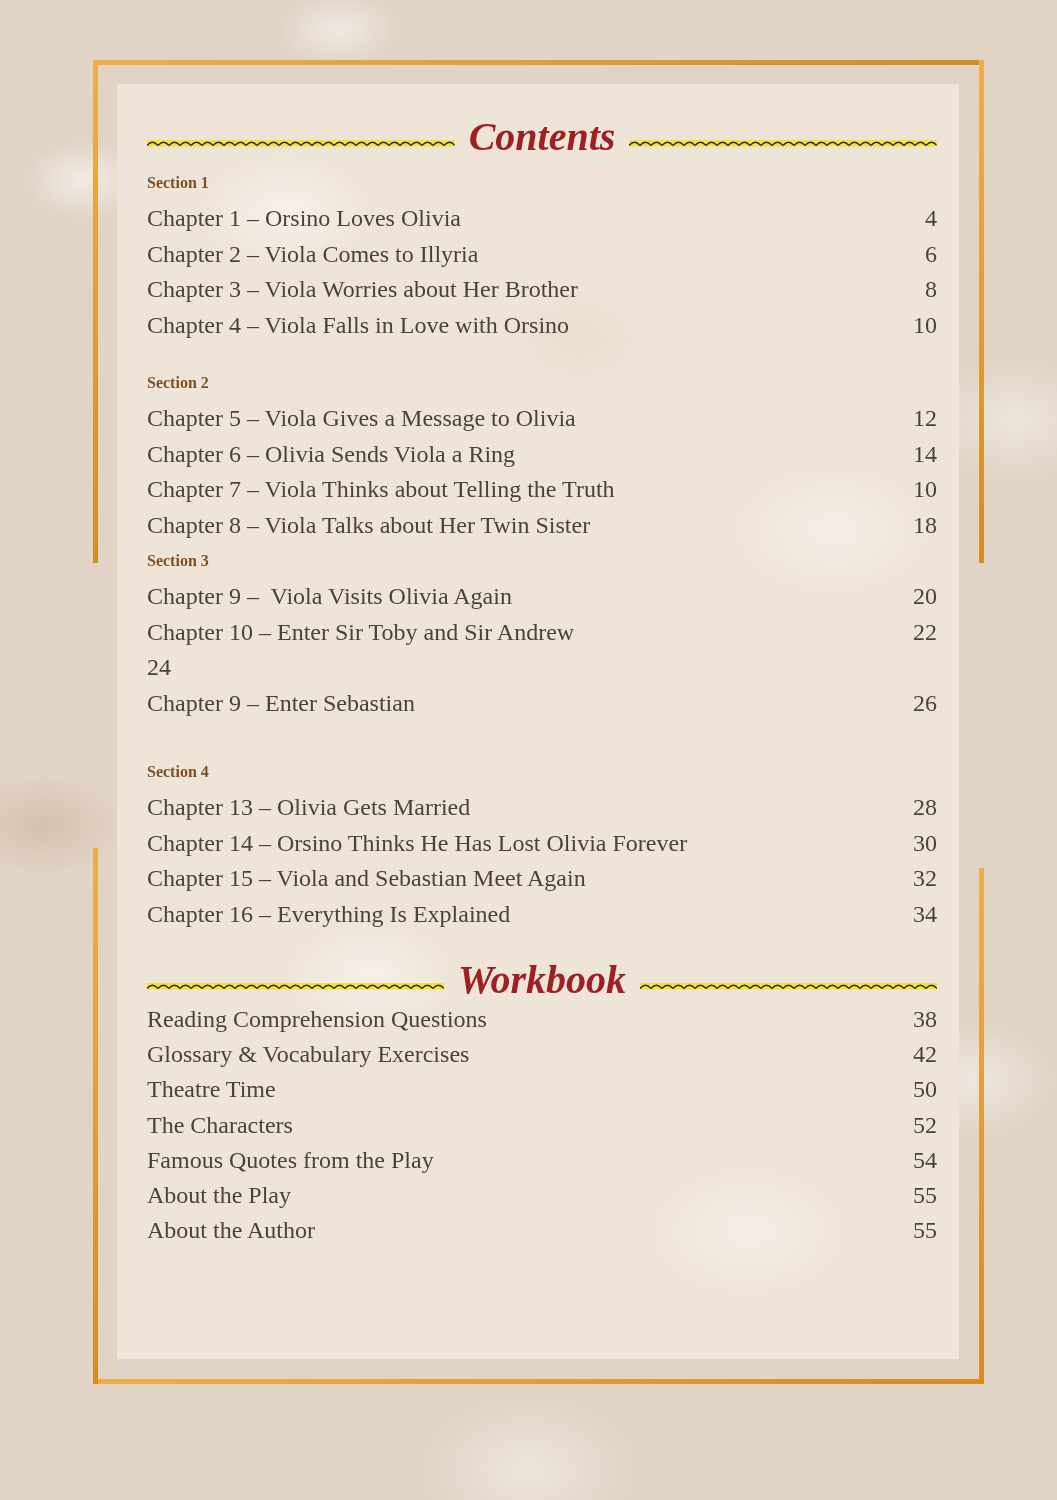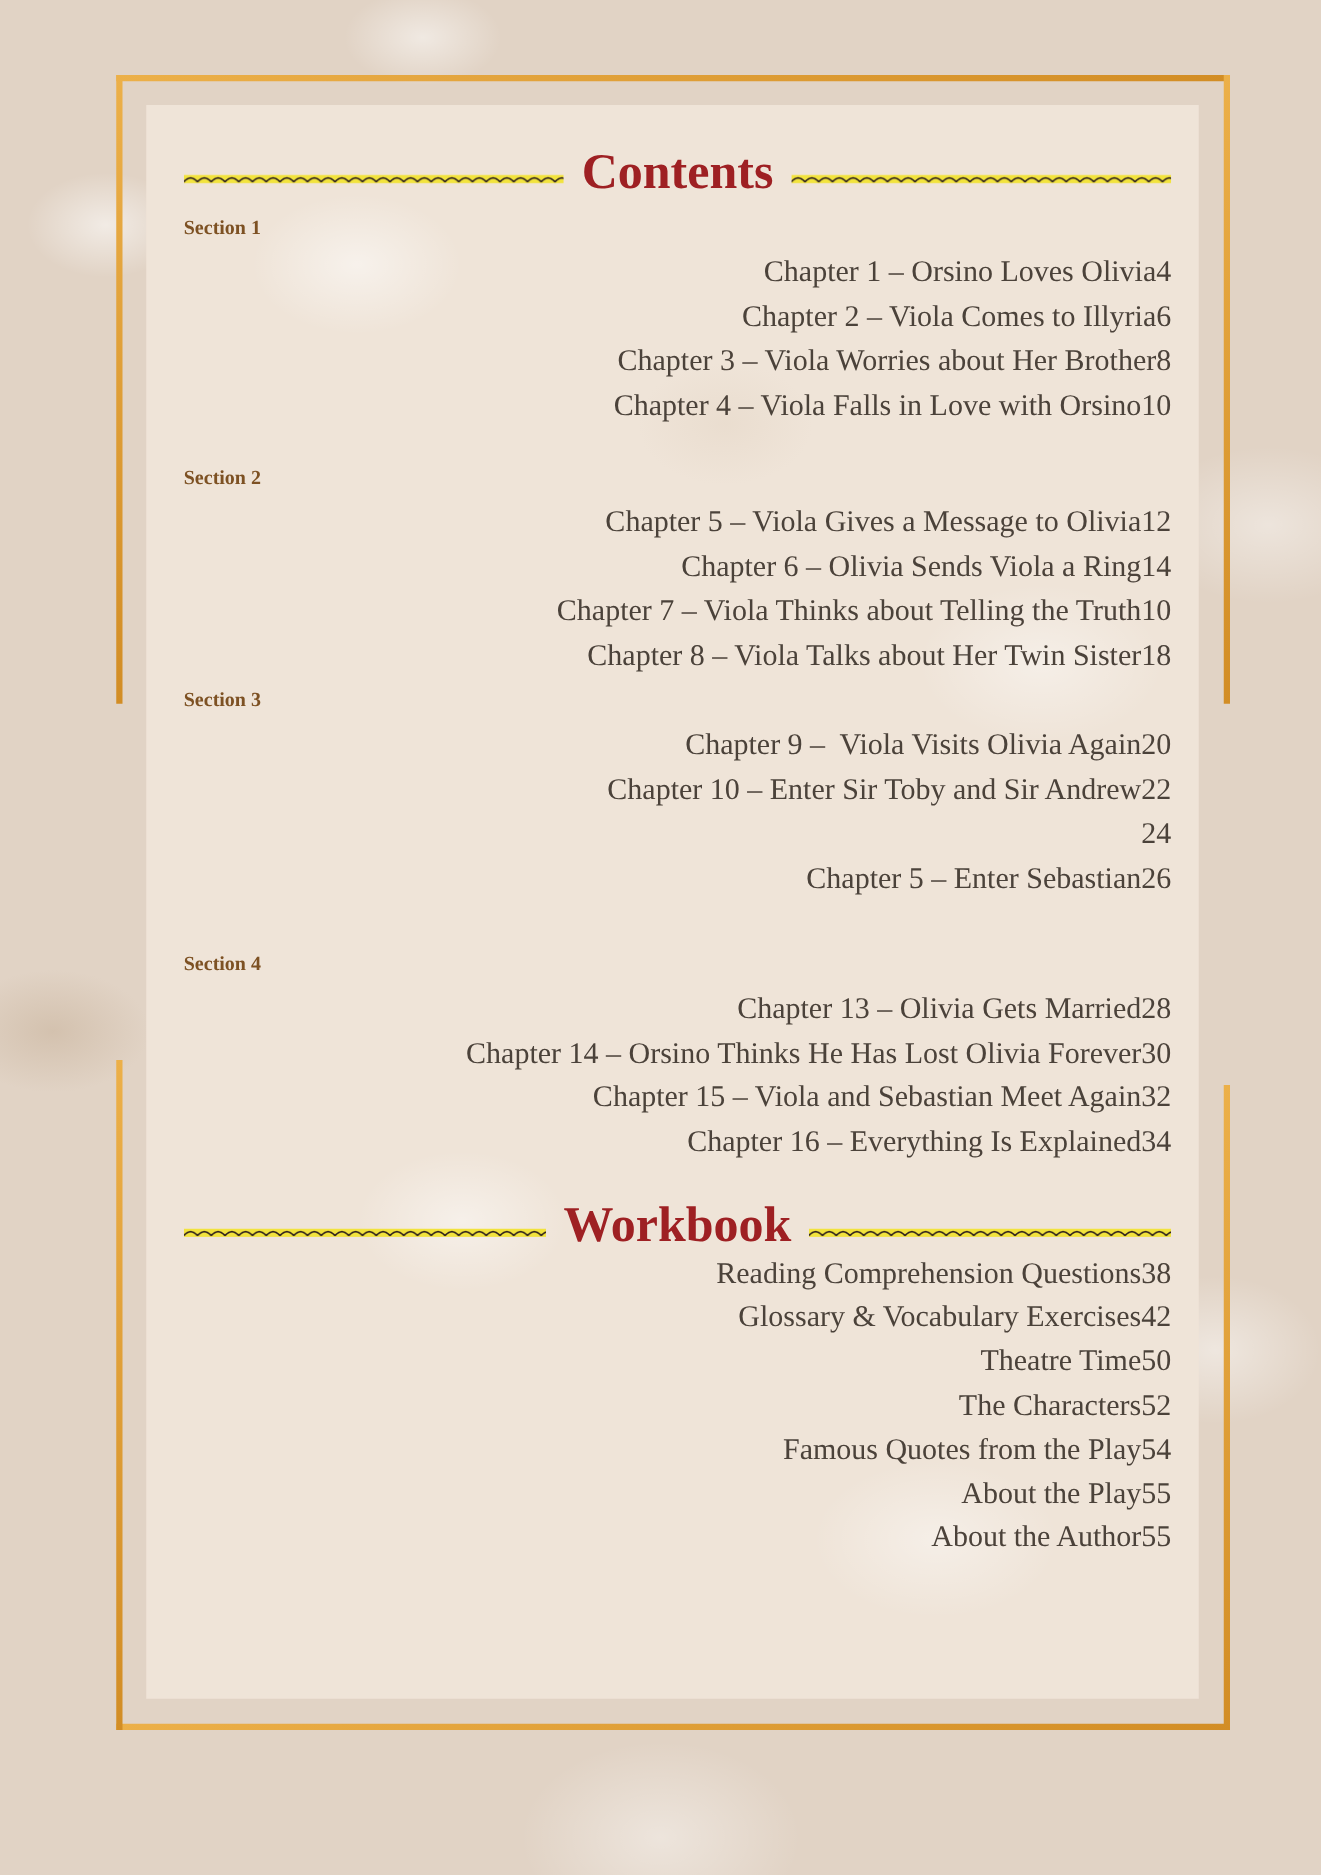--- a/index.html
+++ b/index.html
@@ -34,34 +34,34 @@
   .frame{position:absolute;background:linear-gradient(135deg,#ecb049,#d28d25);}
   .frame-top   {left:93px;  top:60px;   width:891px; height:5px;}
   .frame-bottom{left:93px;  top:1379px; width:891px; height:5px;}
   .frame-left-a {left:93px; top:60px;   width:5px; height:503px;}
   .frame-left-b {left:93px; top:848px;  width:5px; height:536px;}
   .frame-right-a{left:979px;top:60px;   width:5px; height:503px;}
   .frame-right-b{left:979px;top:868px;  width:5px; height:516px;}
 
   .content{position:absolute;left:147px;top:111px;width:790px;color:#4b423a;}
 
-  .title-row{display:flex;align-items:center;height:52px;}
+  .title-row{display:flex;align-items:center;height:52px;font-style:italic;}
   .big-title{
     font-size:40px;font-weight:700;color:#9e2023;
     margin:0 14px;line-height:52px;white-space:nowrap;
   }
   .rule{flex:1;height:12px;margin-top:12px;overflow:hidden;}
   .rule svg{display:block;}
 
   .toc-section h2{
     font-size:16px;font-weight:700;color:#7d5123;
     margin:0;line-height:36px;
   }
   .row{
-    display:flex;justify-content:flex-end;align-items:baseline;
+    display:flex;justify-content:space-between;align-items:baseline;
     font-size:24px;line-height:35.5px;
   }
   .row .label{white-space:pre;}
   .row .pagenum{text-align:right;}
 
   .s1{margin-top:2px;}
   .s2{margin-top:22px;}
   .s3{}
   .s4{margin-top:33px;}
 
@@ -155,21 +155,21 @@
         <span class="pagenum">20</span>
       </div>
       <div class="row">
         <span class="label">Chapter 10 – Enter Sir Toby and Sir Andrew</span>
         <span class="pagenum">22</span>
       </div>
       <div class="row">
         <span class="pagenum">24</span>
       </div>
       <div class="row">
-        <span class="label">Chapter 5 – Enter Sebastian</span>
+        <span class="label">Chapter 9 – Enter Sebastian</span>
         <span class="pagenum">26</span>
       </div>
     </section>
 
     <section class="toc-section s4">
       <h2>Section 4</h2>
       <div class="row">
         <span class="label">Chapter 13 – Olivia Gets Married</span>
         <span class="pagenum">28</span>
       </div>

